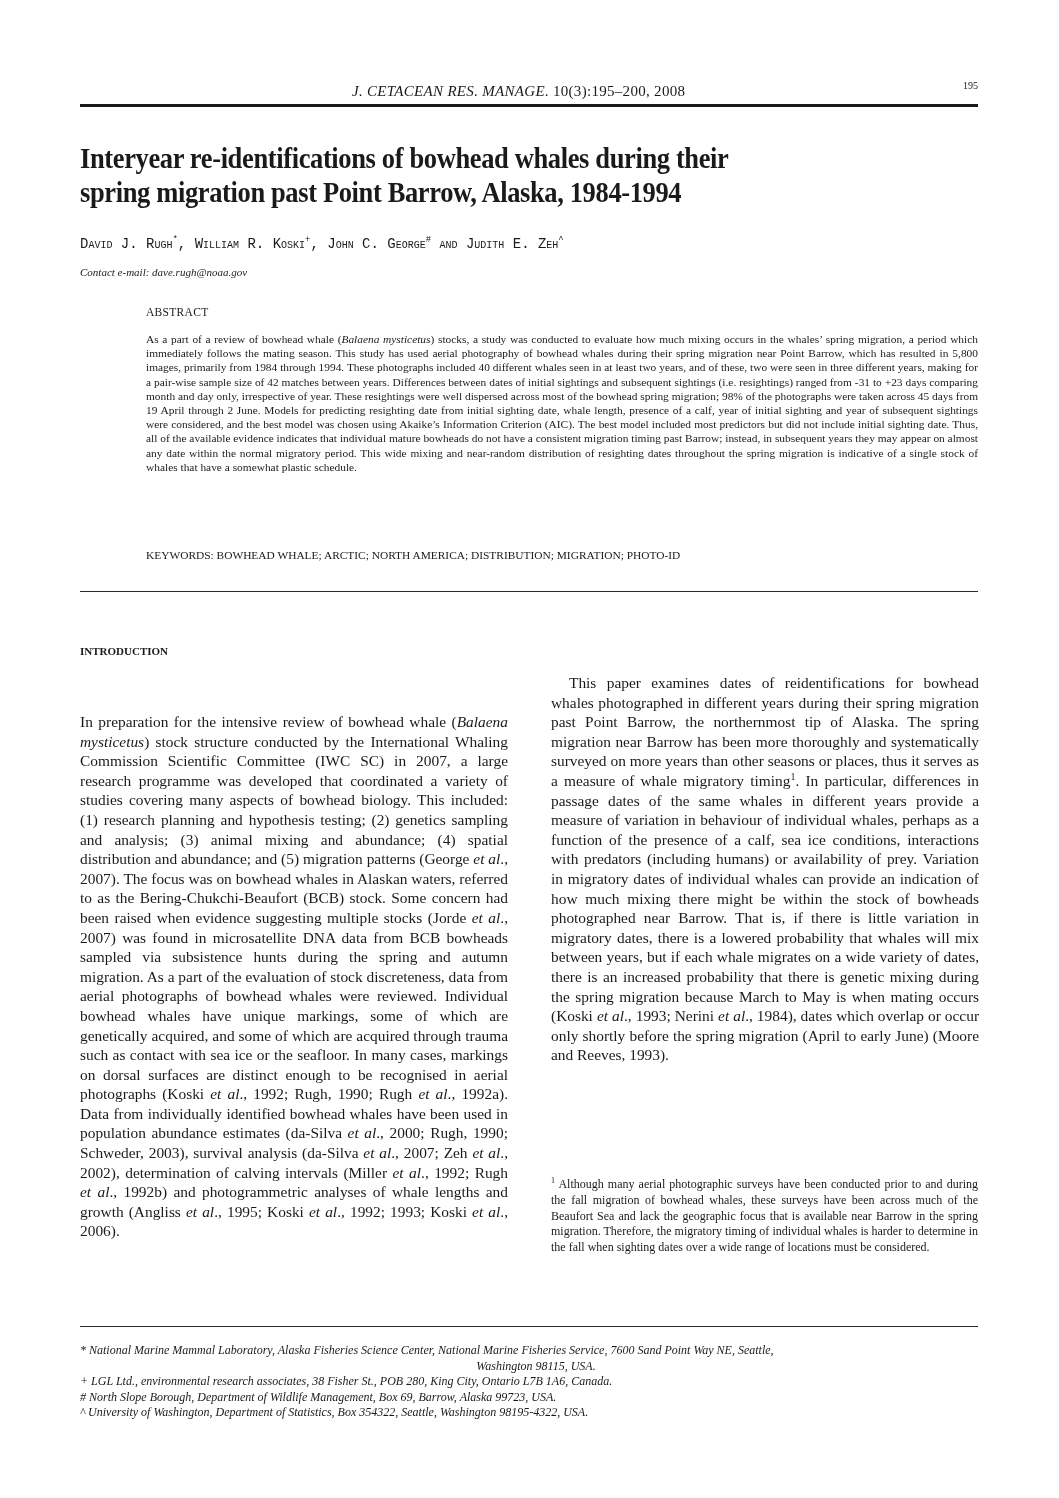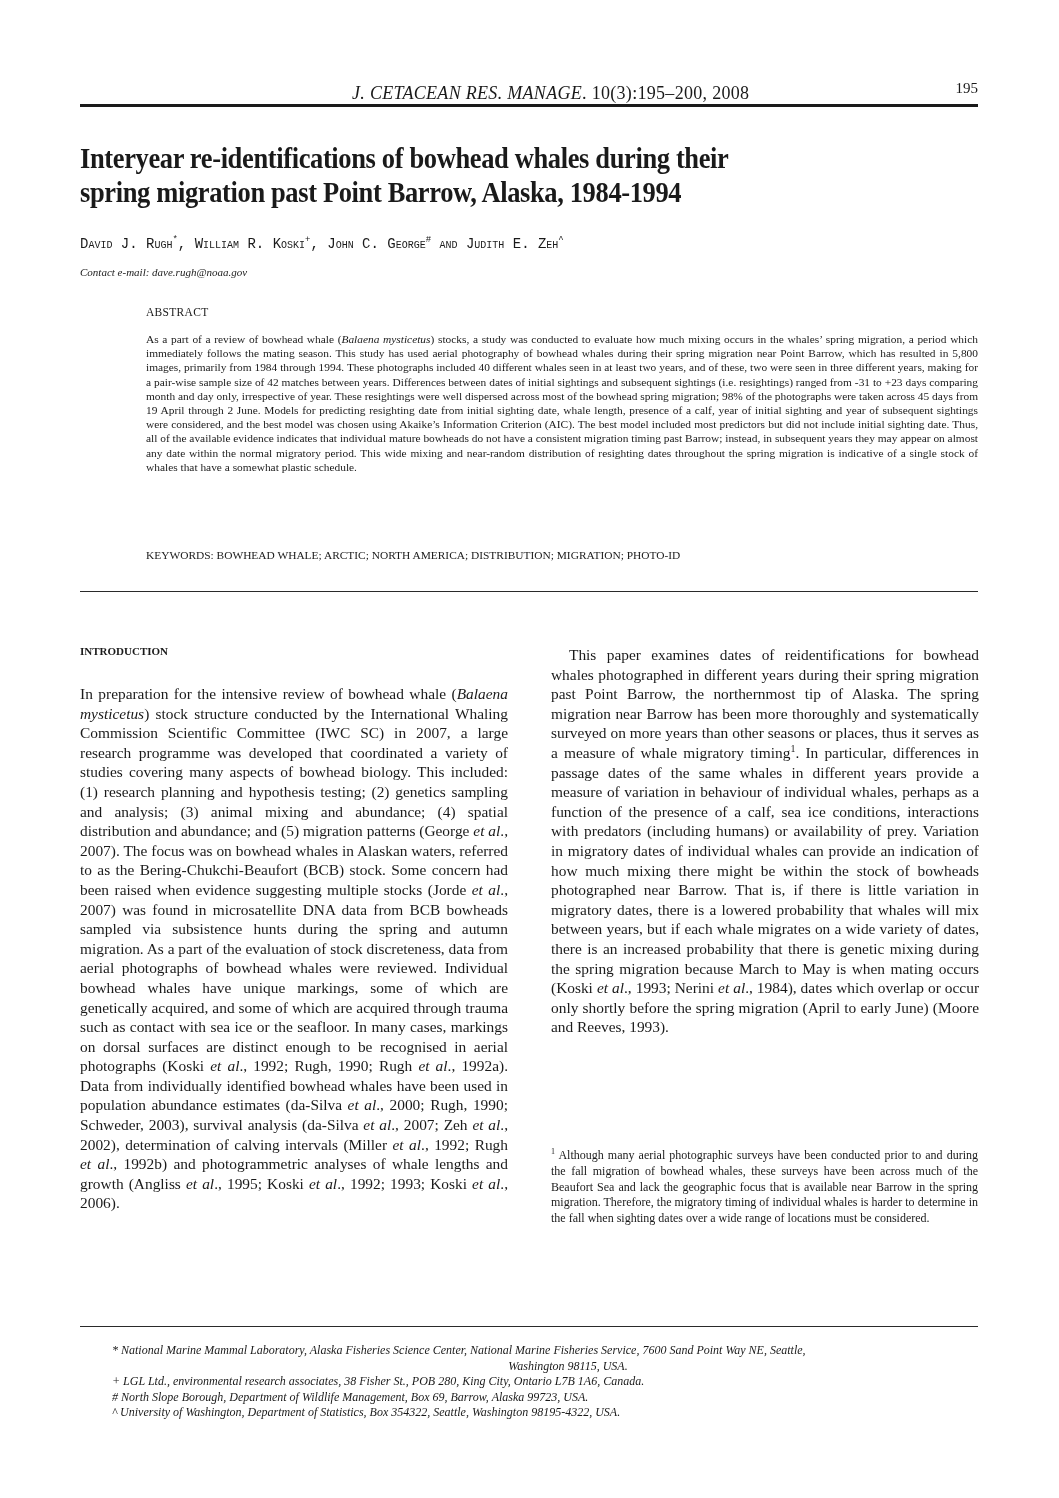--- a/index.html
+++ b/index.html
@@ -7,25 +7,25 @@
     width: 1059px; height: 1498px; position: relative; overflow: hidden;
     font-family: "Liberation Serif", "DejaVu Serif", serif; color: #1a1a1a;
   }
   .abs { position: absolute; }
   .running-head {
     left: 80px; top: 80px; width: 898px; height: 24px;
     border-bottom: 3px solid #1a1a1a;
   }
   .running-head .journal {
     position: absolute; left: 272px; top: 3px;
-    font-size: 18px; letter-spacing: 0.3px;
+    font-size: 15px; letter-spacing: 0.3px;
   }
   .running-head .journal i { font-style: italic; }
   .running-head .page-num {
-    position: absolute; right: 0; top: 0; font-size: 15px;
+    position: absolute; right: 0; top: 0; font-size: 10px;
   }
   .title {
     left: 80px; top: 142px; width: 880px;
     font-size: 28.5px; font-weight: bold; line-height: 34px;
     letter-spacing: -0.4px; transform: scaleX(0.93); transform-origin: left top;
   }
   .authors {
     left: 80px; top: 236px; font-size: 14px; font-variant: small-caps; font-family: Liberation Mono, monospace;
   }
   .authors sup { font-size: 9px; }
@@ -39,29 +39,29 @@
     left: 146px; top: 332px; width: 832px;
     font-size: 11.4px; line-height: 14.2px; text-align: justify;
   }
   .keywords {
     left: 146px; top: 549px; font-size: 11.4px;
   }
   .rule-thin {
     height: 0; border-top: 1.5px solid #2a2a2a;
   }
   .col {
-    width: 428px; font-size: 15.4px; line-height: 19.6px; text-align: justify;
+    width: 428px; font-size: 15.4px; line-height: 19.6px; text-align: justify; margin-top: 28px;
   }
   .col p { margin: 0; }
   .col p.indent { text-indent: 18px; }
   .intro-heading {
     left: 80px; top: 645px; font-size: 11px; font-weight: bold;
   }
   .footnote {
-    left: 551px; top: 1148px; width: 427px;
+    left: 551px; top: 1177px; width: 427px;
     font-size: 12px; line-height: 15.8px; text-align: justify;
   }
   .footnote sup { font-size: 8px; }
   .affil {
     left: 80px; width: 898px; font-size: 12px; line-height: 15.5px; font-style: italic;
   }
   .affil .hang { padding-left: 14px; display: block; text-align: center; }
   i { font-style: italic; }
   sup { line-height: 0; }
 </style>
@@ -95,19 +95,19 @@
 </div>
 
 <div class="abs col" style="left:551px; top:645px;">
   <p class="indent" id="right-p1"><span>This paper examines dates of reidentifications for bowhead whales photographed in different years during their spring migration past Point Barrow, the northernmost tip of Alaska. The spring migration near Barrow has been more thoroughly and systematically surveyed on more years than other seasons or places, thus it serves as a measure of whale migratory timing</span><sup style="font-size: 10px;">1</sup><span>. In particular, differences in passage dates of the same whales in different years provide a measure of variation in behaviour of individual whales, perhaps as a function of the presence of a calf, sea ice conditions, interactions with predators (including humans) or availability of prey. Variation in migratory dates of individual whales can provide an indication of how much mixing there might be within the stock of bowheads photographed near Barrow. That is, if there is little variation in migratory dates, there is a lowered probability that whales will mix between years, but if each whale migrates on a wide variety of dates, there is an increased probability that there is genetic mixing during the spring migration because March to May is when mating occurs (Koski </span><i>et al</i><span>., 1993; Nerini </span><i>et al</i><span>., 1984), dates which overlap or occur only shortly before the spring migration (April to early June) (Moore and Reeves, 1993).</span></p>
 </div>
 
 <div class="abs footnote"><sup>1</sup><span> Although many aerial photographic surveys have been conducted prior to and during the fall migration of bowhead whales, these surveys have been across much of the Beaufort Sea and lack the geographic focus that is available near Barrow in the spring migration. Therefore, the migratory timing of individual whales is harder to determine in the fall when sighting dates over a wide range of locations must be considered.</span></div>
 
 <div class="abs rule-thin" style="left:80px; top:1326px; width:898px;"></div>
 
-<div class="abs affil" style="top:1343px;margin-left:32px;" id="affils">
+<div class="abs affil" style="top:1343px;" id="affils">
     <div>* National Marine Mammal Laboratory, Alaska Fisheries Science Center, National Marine Fisheries Service, 7600 Sand Point Way NE, Seattle,</div>
     <span class="hang">Washington 98115, USA.</span>
     <div>+ LGL Ltd., environmental research associates, 38 Fisher St., POB 280, King City, Ontario L7B 1A6, Canada.</div>
     <div># North Slope Borough, Department of Wildlife Management, Box 69, Barrow, Alaska 99723, USA.</div>
     <div>^ University of Washington, Department of Statistics, Box 354322, Seattle, Washington 98195-4322, USA.</div>
   </div>
 
 </body></html>

